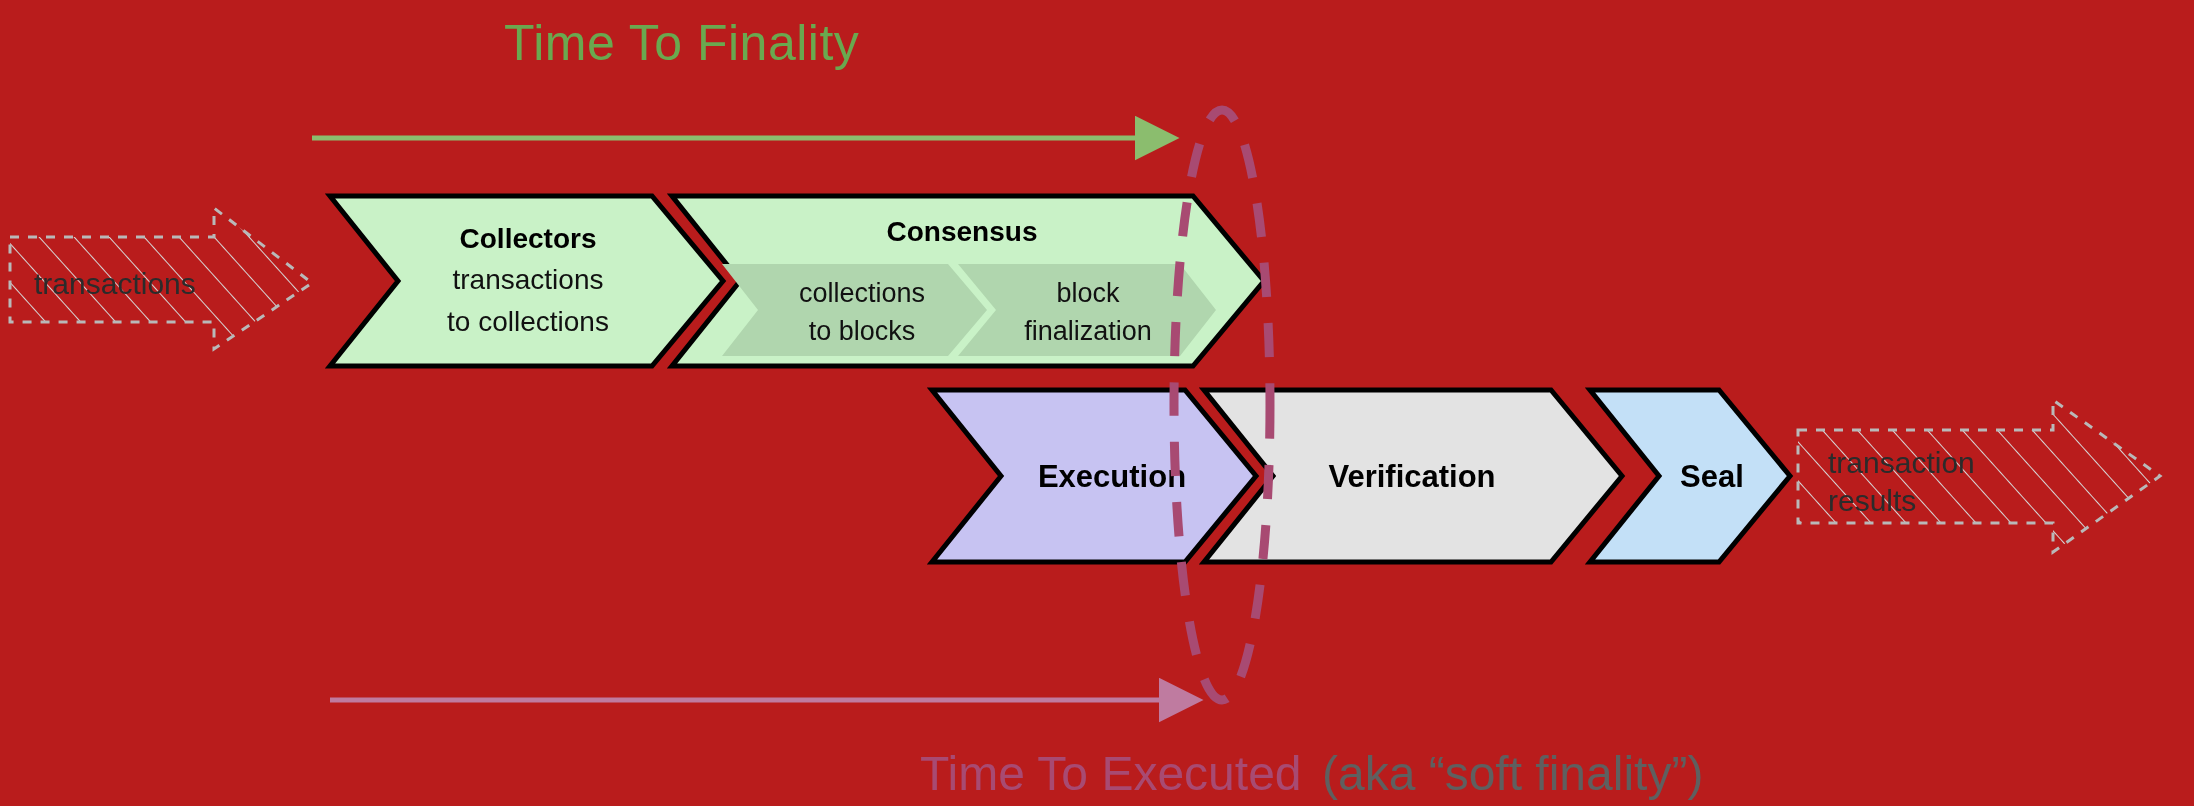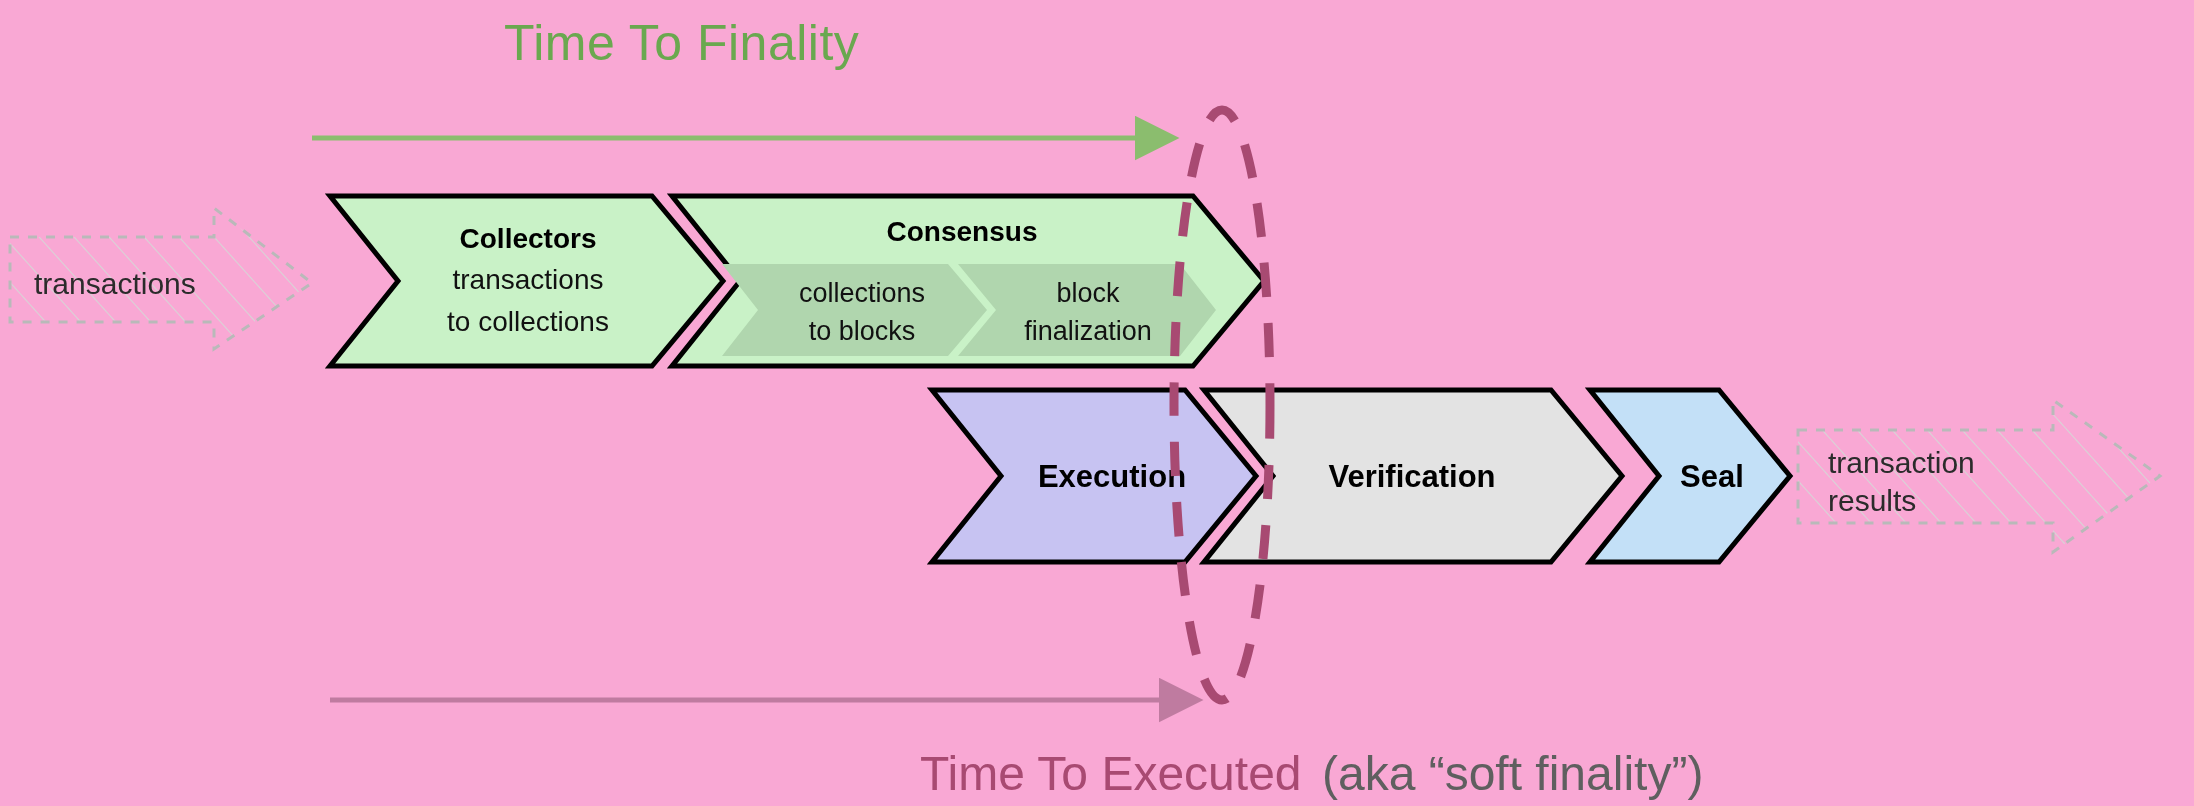--- a/index.html
+++ b/index.html
@@ -7,21 +7,21 @@
     padding: 0;
     background: #ffffff;
   }
   body {
     font-family: "Liberation Sans", sans-serif;
   }
   #canvas {
     position: relative;
     width: 2194px;
     height: 806px;
-    background: #f9a8d4;
+    background: #b91c1c;
     overflow: hidden;
   }
   #diagram-svg {
     position: absolute;
     left: 0;
     top: 0;
     width: 2194px;
     height: 806px;
     display: block;
   }

